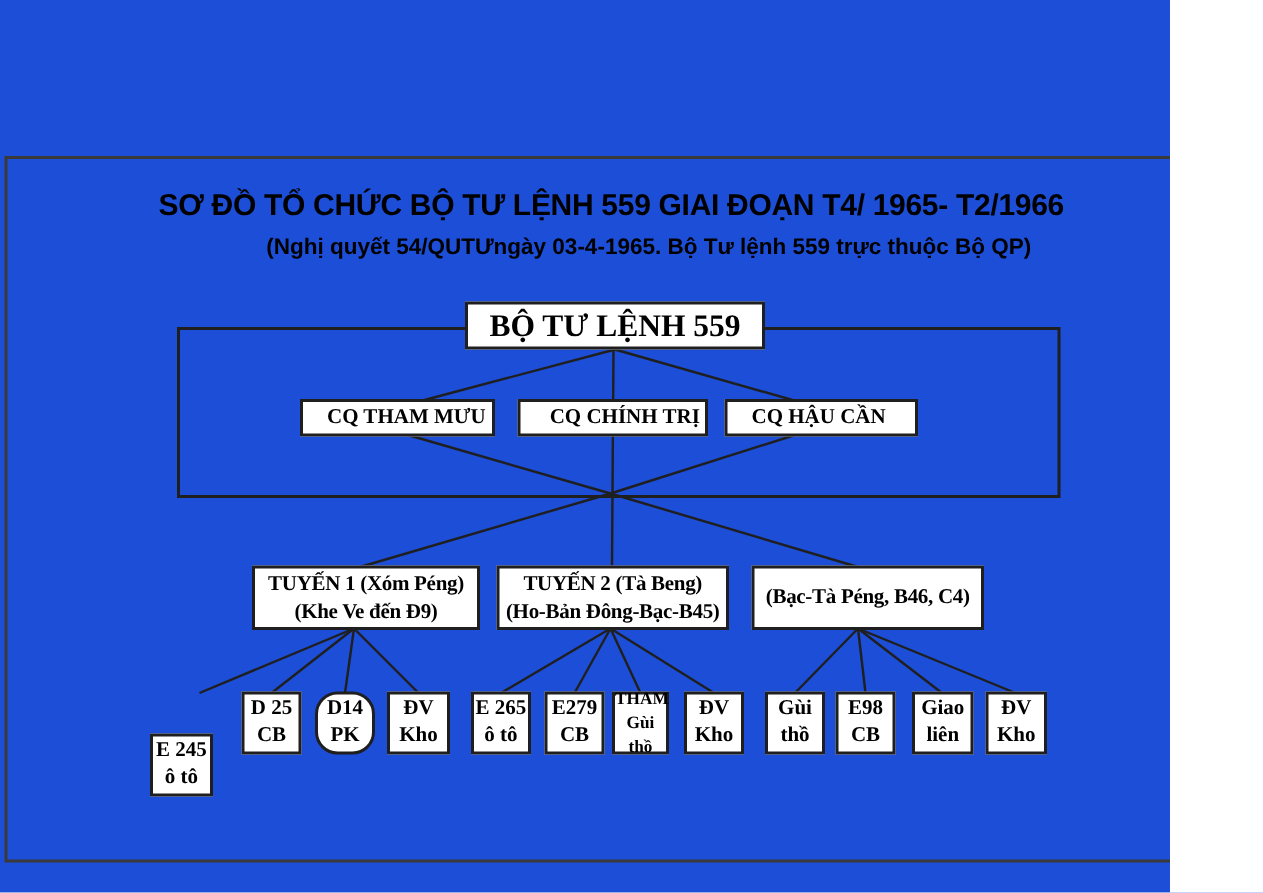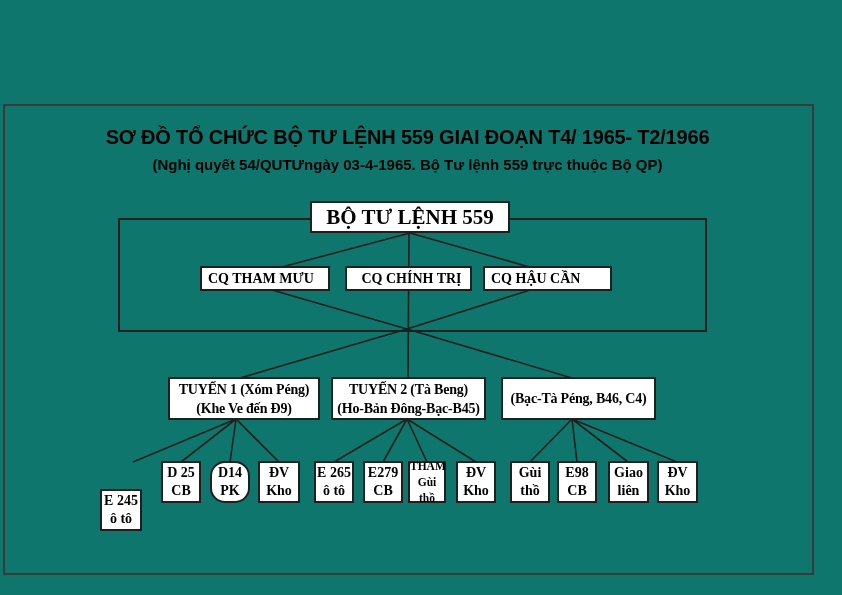--- a/index.html
+++ b/index.html
@@ -1,20 +1,20 @@
 <!DOCTYPE html>
 <html><head>
 <meta charset="utf-8">
 <style>
   html, body { margin: 0; padding: 0; background: #ffffff; }
   #canvas {
     position: relative;
-    width: 842px;
+    width: 780px;
     height: 595px;
-    background: #0f766e;
+    background: #1d4ed8;
     font-family: "Liberation Serif", "DejaVu Serif", serif;
     color: #000;
     overflow: hidden;
   }
   .page-border {
     position: absolute;
     left: 3px; top: 104px;
     width: 807px; height: 467px;
     border: 2px solid #3a3a3a;
     background: transparent;
@@ -31,20 +31,21 @@
     z-index: 2;
   }
   .subtitle {
     position: absolute;
     left: 3px; top: 156px; width: 809px;
     text-align: center;
     font-family: "Liberation Sans", "DejaVu Sans", sans-serif;
     font-weight: bold;
     font-size: 15px;
     z-index: 2;
+    padding-left: 25px;
   }
   svg.connectors {
     position: absolute;
     left: 0; top: 0;
     z-index: 1;
   }
   .container-rect {
     position: absolute;
     left: 118px; top: 218px;
     width: 585px; height: 110px;
@@ -68,21 +69,21 @@
     width: 200px; height: 32px;
     font-size: 21px;
     text-align: center;
     z-index: 3;
     border-width: 2.5px;
   }
   .dept-node {
     height: 25px;
     top: 266px;
     font-size: 14px;
-    padding-left: 6px;
+    padding-left: 16px;
     justify-content: center;
   }
   .dept-1 { left: 200px; width: 130px; }
   .dept-2 { left: 345px; width: 127px; align-items: center; }
   .dept-3 { left: 483px; width: 129px; }
   .route-node {
     top: 377px; height: 43px;
     font-size: 14px;
     text-align: center;
     line-height: 19px;

